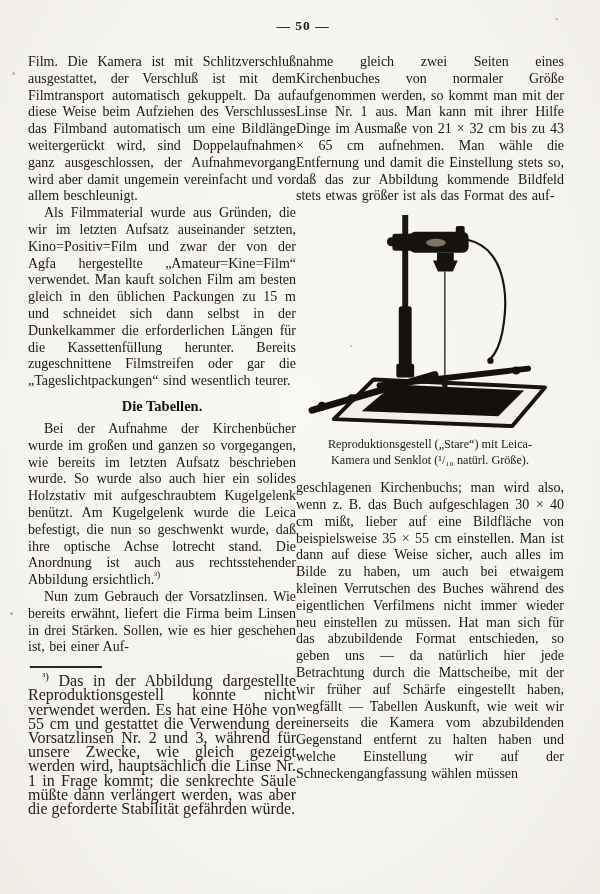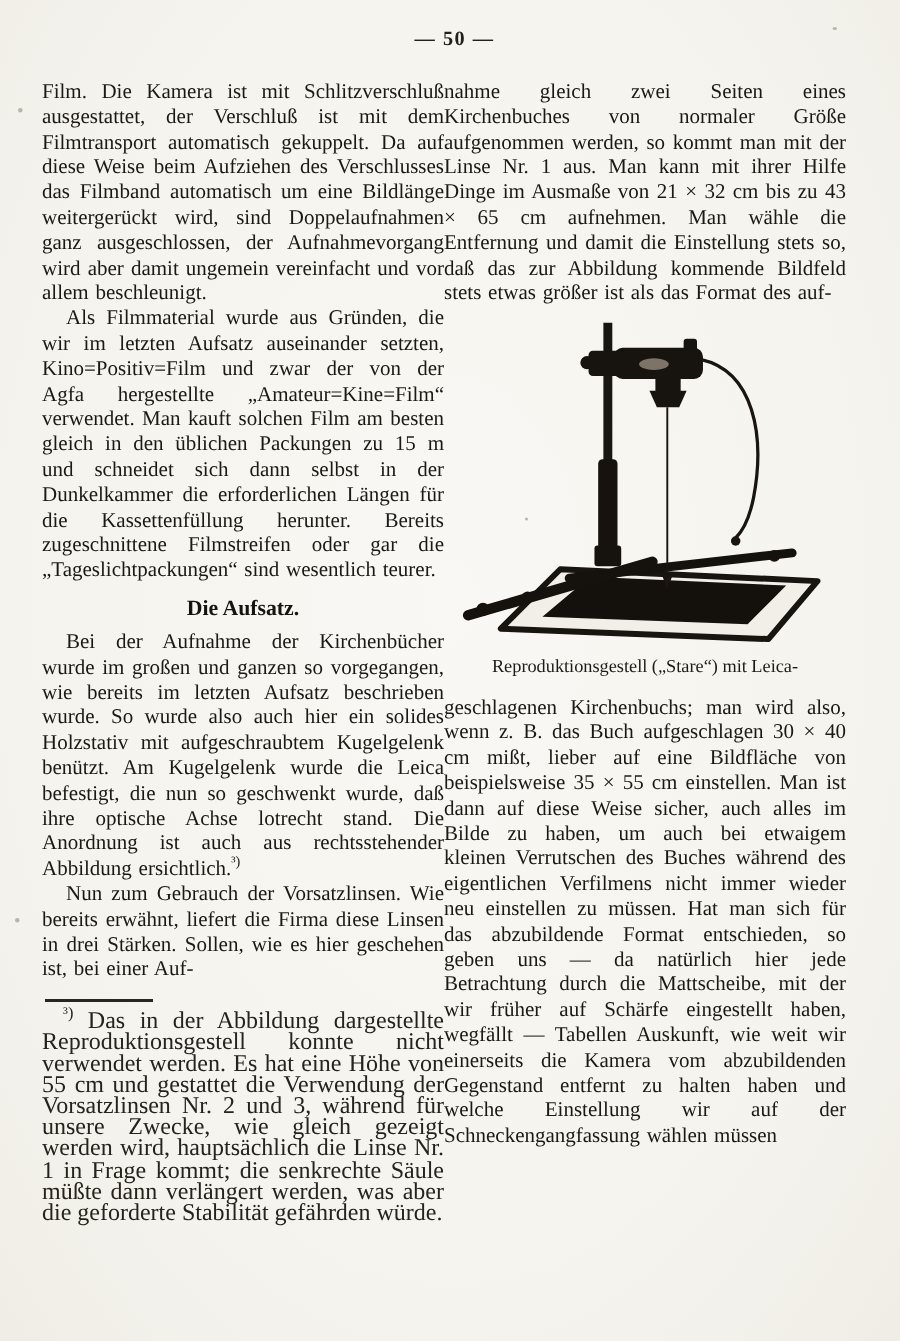--- a/index.html
+++ b/index.html
@@ -83,23 +83,23 @@
 
 <div class="page">
 
   <div class="page-header">— 50 —</div>
 
   <div class="columns">
 
     <div class="col">
       <p class="body noindent">Film. Die Kamera ist mit Schlitzverschluß ausgestattet, der Verschluß ist mit dem Filmtransport automatisch gekuppelt. Da auf diese Weise beim Aufziehen des Verschlusses das Filmband automatisch um eine Bildlänge weitergerückt wird, sind Doppelaufnahmen ganz ausgeschlossen, der Aufnahmevorgang wird aber damit ungemein vereinfacht und vor allem beschleunigt.</p>
       <p class="body">Als Filmmaterial wurde aus Gründen, die wir im letzten Aufsatz auseinander setzten, Kino=Positiv=Film und zwar der von der Agfa hergestellte „Amateur=Kine=Film“ verwendet. Man kauft solchen Film am besten gleich in den üblichen Packungen zu 15 m und schneidet sich dann selbst in der Dunkelkammer die erforderlichen Längen für die Kassettenfüllung herunter. Bereits zugeschnittene Filmstreifen oder gar die „Tageslichtpackungen“ sind wesentlich teurer.</p>
-      <h3 class="heading">Die Aufsatz.</h3>
+      <h3 class="heading">Die Tabellen.</h3>
       <p class="body"><span>Bei der Aufnahme der Kirchenbücher wurde im großen und ganzen so vorgegangen, wie bereits im letzten Aufsatz beschrieben wurde. So wurde also auch hier ein solides Holzstativ mit aufgeschraubtem Kugelgelenk benützt. Am Kugelgelenk wurde die Leica befestigt, die nun so geschwenkt wurde, daß ihre optische Achse lotrecht stand. Die Anordnung ist auch aus rechtsstehender Abbildung ersichtlich.</span><sup class="fn-ref">³)</sup></p>
-      <p class="body">Nun zum Gebrauch der Vorsatzlinsen. Wie bereits erwähnt, liefert die Firma diese Linsen in drei Stärken. Sollen, wie es hier geschehen ist, bei einer Auf-</p>
+      <p class="body">Nun zum Gebrauch der Vorsatzlinsen. Wie bereits erwähnt, liefert die Firma beim Linsen in drei Stärken. Sollen, wie es hier geschehen ist, bei einer Auf-</p>
       <div class="fn-rule"></div>
       <p class="footnote"><sup class="fn-ref">³)</sup><span> Das in der Abbildung dargestellte Reproduktionsgestell konnte nicht verwendet werden. Es hat eine Höhe von 55 cm und gestattet die Verwendung der Vorsatzlinsen Nr. 2 und 3, während für unsere Zwecke, wie gleich gezeigt werden wird, hauptsächlich die Linse Nr. 1 in Frage kommt; die senkrechte Säule müßte dann verlängert werden, was aber die geforderte Stabilität gefährden würde.</span></p>
     </div>
 
     <div class="col">
       <p class="body noindent">nahme gleich zwei Seiten eines Kirchenbuches von normaler Größe aufgenommen werden, so kommt man mit der Linse Nr. 1 aus. Man kann mit ihrer Hilfe Dinge im Ausmaße von 21 × 32 cm bis zu 43 × 65 cm aufnehmen. Man wähle die Entfernung und damit die Einstellung stets so, daß das zur Abbildung kommende Bildfeld stets etwas größer ist als das Format des auf-</p>
 
       <figure>
         <svg class="fig-svg" width="248" height="218" viewBox="0 0 250 220" xmlns="http://www.w3.org/2000/svg">
 
@@ -131,20 +131,21 @@
           <path d="M128,46 h25 l-5,11 h-15 z" fill="#17130e"></path>
 
           <line x1="140" y1="57" x2="140" y2="170" stroke="#1a150f" stroke-width="1.3"></line>
           <path d="M136.5,170 h7 l-3.5,10 z" fill="#1a150f"></path>
 
           <path d="M163,25 C198,33 206,76 198,118 C195,133 190,141 186,145" fill="none" stroke="#1a150f" stroke-width="2.2"></path>
           <circle cx="186" cy="147" r="3.2" fill="#1a150f"></circle>
         </svg>
         <figcaption>
           <div>Reproduktionsgestell („Stare“) mit Leica-</div>
+          <div>Kamera und Senklot (¹/₁₀ natürl. Größe).</div>
         </figcaption>
       </figure>
 
       <p class="body noindent" style="margin-top:12px;">geschlagenen Kirchenbuchs; man wird also, wenn z. B. das Buch aufgeschlagen 30 × 40 cm mißt, lieber auf eine Bildfläche von beispielsweise 35 × 55 cm einstellen. Man ist dann auf diese Weise sicher, auch alles im Bilde zu haben, um auch bei etwaigem kleinen Verrutschen des Buches während des eigentlichen Verfilmens nicht immer wieder neu einstellen zu müssen. Hat man sich für das abzubildende Format entschieden, so geben uns — da natürlich hier jede Betrachtung durch die Mattscheibe, mit der wir früher auf Schärfe eingestellt haben, wegfällt — Tabellen Auskunft, wie weit wir einerseits die Kamera vom abzubildenden Gegenstand entfernt zu halten haben und welche Einstellung wir auf der Schneckengangfassung wählen müssen</p>
     </div>
 
   </div>
 
   <span class="speck" style="left:12px;top:72px;width:3px;height:3px;"></span>
   <span class="speck" style="left:10px;top:612px;width:3px;height:3px;"></span>

